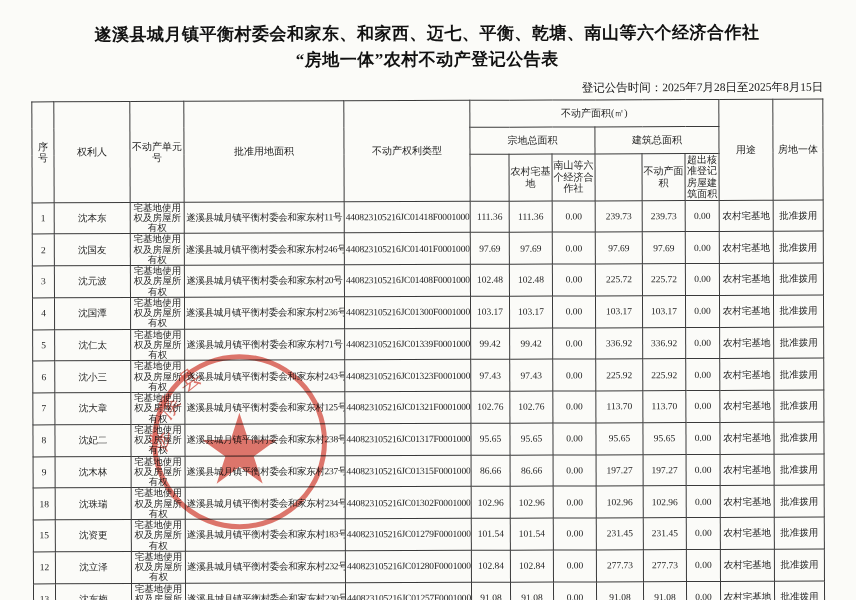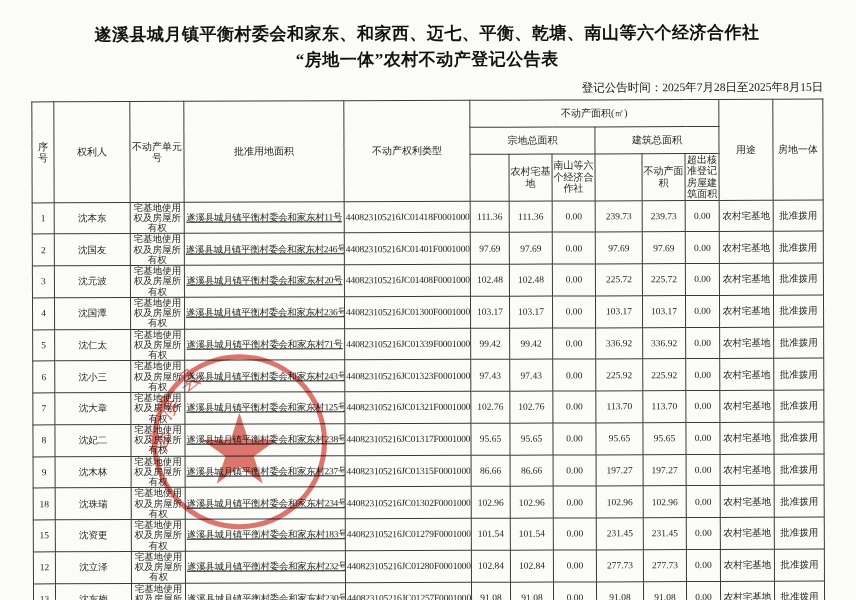--- a/index.html
+++ b/index.html
@@ -22,21 +22,21 @@
     border:1px solid #3a3a3a;
     text-align:center;vertical-align:middle;
     padding:0 1px;line-height:1.1;
     overflow:hidden;
   }
   table.reg thead th{font-weight:normal;font-size:10px;}
   tr.h1 th{height:26px;}
   tr.h2 th{height:26px;}
   tr.h3 th{height:30px;font-size:9px;line-height:1.15;}
   table.reg tbody td{height:20px;line-height:1.08;font-size:9.5px;}
-  td.loc{font-size:9px;letter-spacing:-0.3px;white-space:nowrap;text-decoration:underline;}
+  td.loc{font-size:9px;letter-spacing:-0.3px;white-space:nowrap;}
   td.unit{font-size:8px;letter-spacing:-0.2px;white-space:nowrap;}
   td.rtype{font-size:9px;}
   .seal{position:absolute;left:148px;top:350px;width:182px;height:182px;opacity:.82;mix-blend-mode:multiply;pointer-events:none;}
 </style>
 </head>
 <body>
 
 <div class="sheet">
 
   <div class="title">

